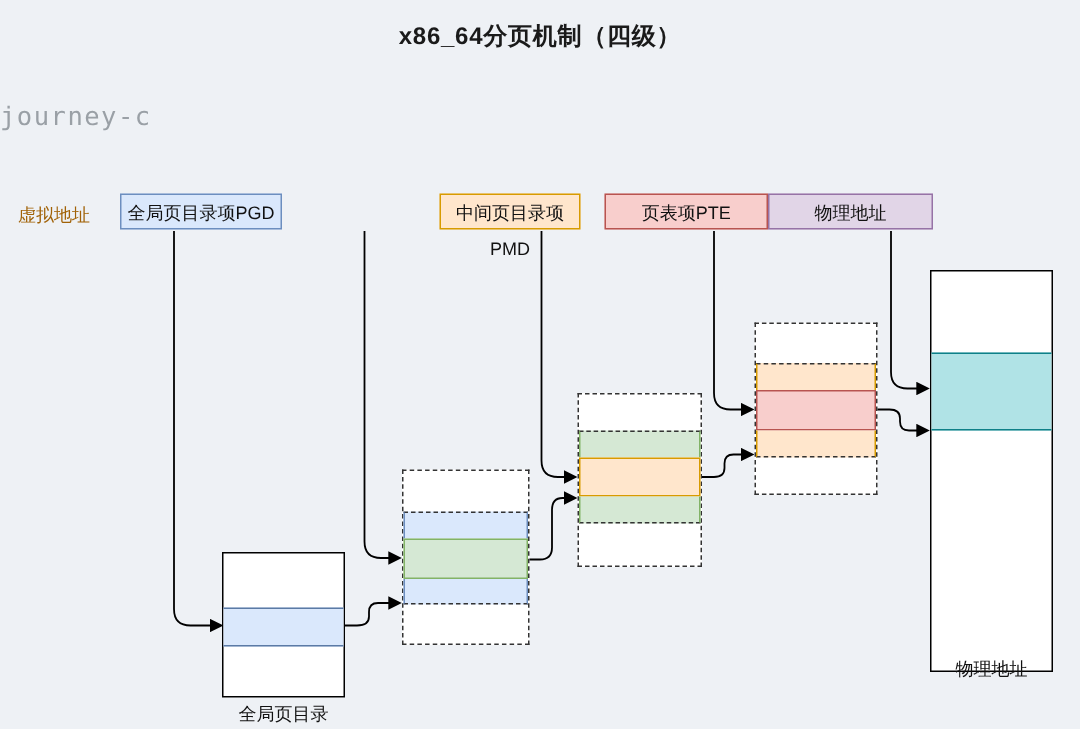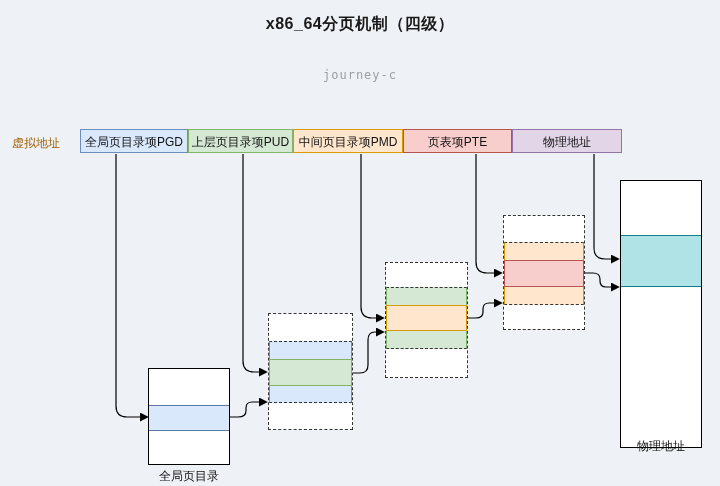--- a/index.html
+++ b/index.html
@@ -11,36 +11,36 @@
   }
   .canvas{position:absolute;inset:0;width:720px;height:486px;}
 
   .title{
     position:absolute;top:14px;left:0;width:720px;
     text-align:center;font-size:16px;font-weight:bold;color:#1a1a1a;
     letter-spacing:.5px;
   }
   .subtitle{
     position:absolute;top:68px;left:0;width:720px;
-    text-align:center;font-size:12px;color:#9aa0a6;
+    font-size:17px;color:#9aa0a6;
     font-family:"DejaVu Sans Mono","Liberation Mono",monospace;
     letter-spacing:1px;
   }
   .vlabel{
     position:absolute;left:12px;top:135px;font-size:12px;color:#a16207;
   }
 
   .hbox{
     position:absolute;top:129px;height:24px;line-height:24px;
     text-align:center;font-size:12px;color:#111;
     box-sizing:border-box;border:1px solid #000;
   }
   .hb-pgd{left:80px;width:108px;background:#dae8fc;border-color:#6c8ebf;}
   .hb-pud{left:188px;width:105px;background:#d5e8d4;border-color:#82b366;}
-  .hb-pmd{left:293px;width:110px;background:#ffe6cc;border-color:#d79b00;}
+  .hb-pmd{left:293px;width:94px;background:#ffe6cc;border-color:#d79b00;}
   .hb-pte{left:403px;width:109px;background:#f8cecc;border-color:#b85450;}
   .hb-off{left:512px;width:110px;background:#e1d5e7;border-color:#9673a6;}
 
   .tbl{position:absolute;box-sizing:border-box;background:#fff;}
   .tbl-solid{border:1px solid #000;}
   .tbl-dashed{border:1px dashed #333;}
 
   .t1{left:148px;top:368px;width:82px;height:97px;}
   .t2{left:268px;top:313px;width:85px;height:117px;}
   .t3{left:385px;top:262px;width:83px;height:116px;}
@@ -87,21 +87,20 @@
 </head>
 <body>
 
 <div class="canvas">
 
   <div class="title">x86_64分页机制（四级）</div>
   <div class="subtitle">journey-c</div>
   <div class="vlabel">虚拟地址</div>
 
   <div class="hbox hb-pgd">全局页目录项PGD</div>
-  <div class="hbox hb-pud">上层页目录项PUD</div>
   <div class="hbox hb-pmd">中间页目录项PMD</div>
   <div class="hbox hb-pte">页表项PTE</div>
   <div class="hbox hb-off">物理地址</div>
 
   <div class="tbl tbl-solid t1">
     <div class="band t1-blue"></div>
   </div>
   <div class="tlabel t1-label">全局页目录</div>
 
   <div class="tbl tbl-dashed t2">

